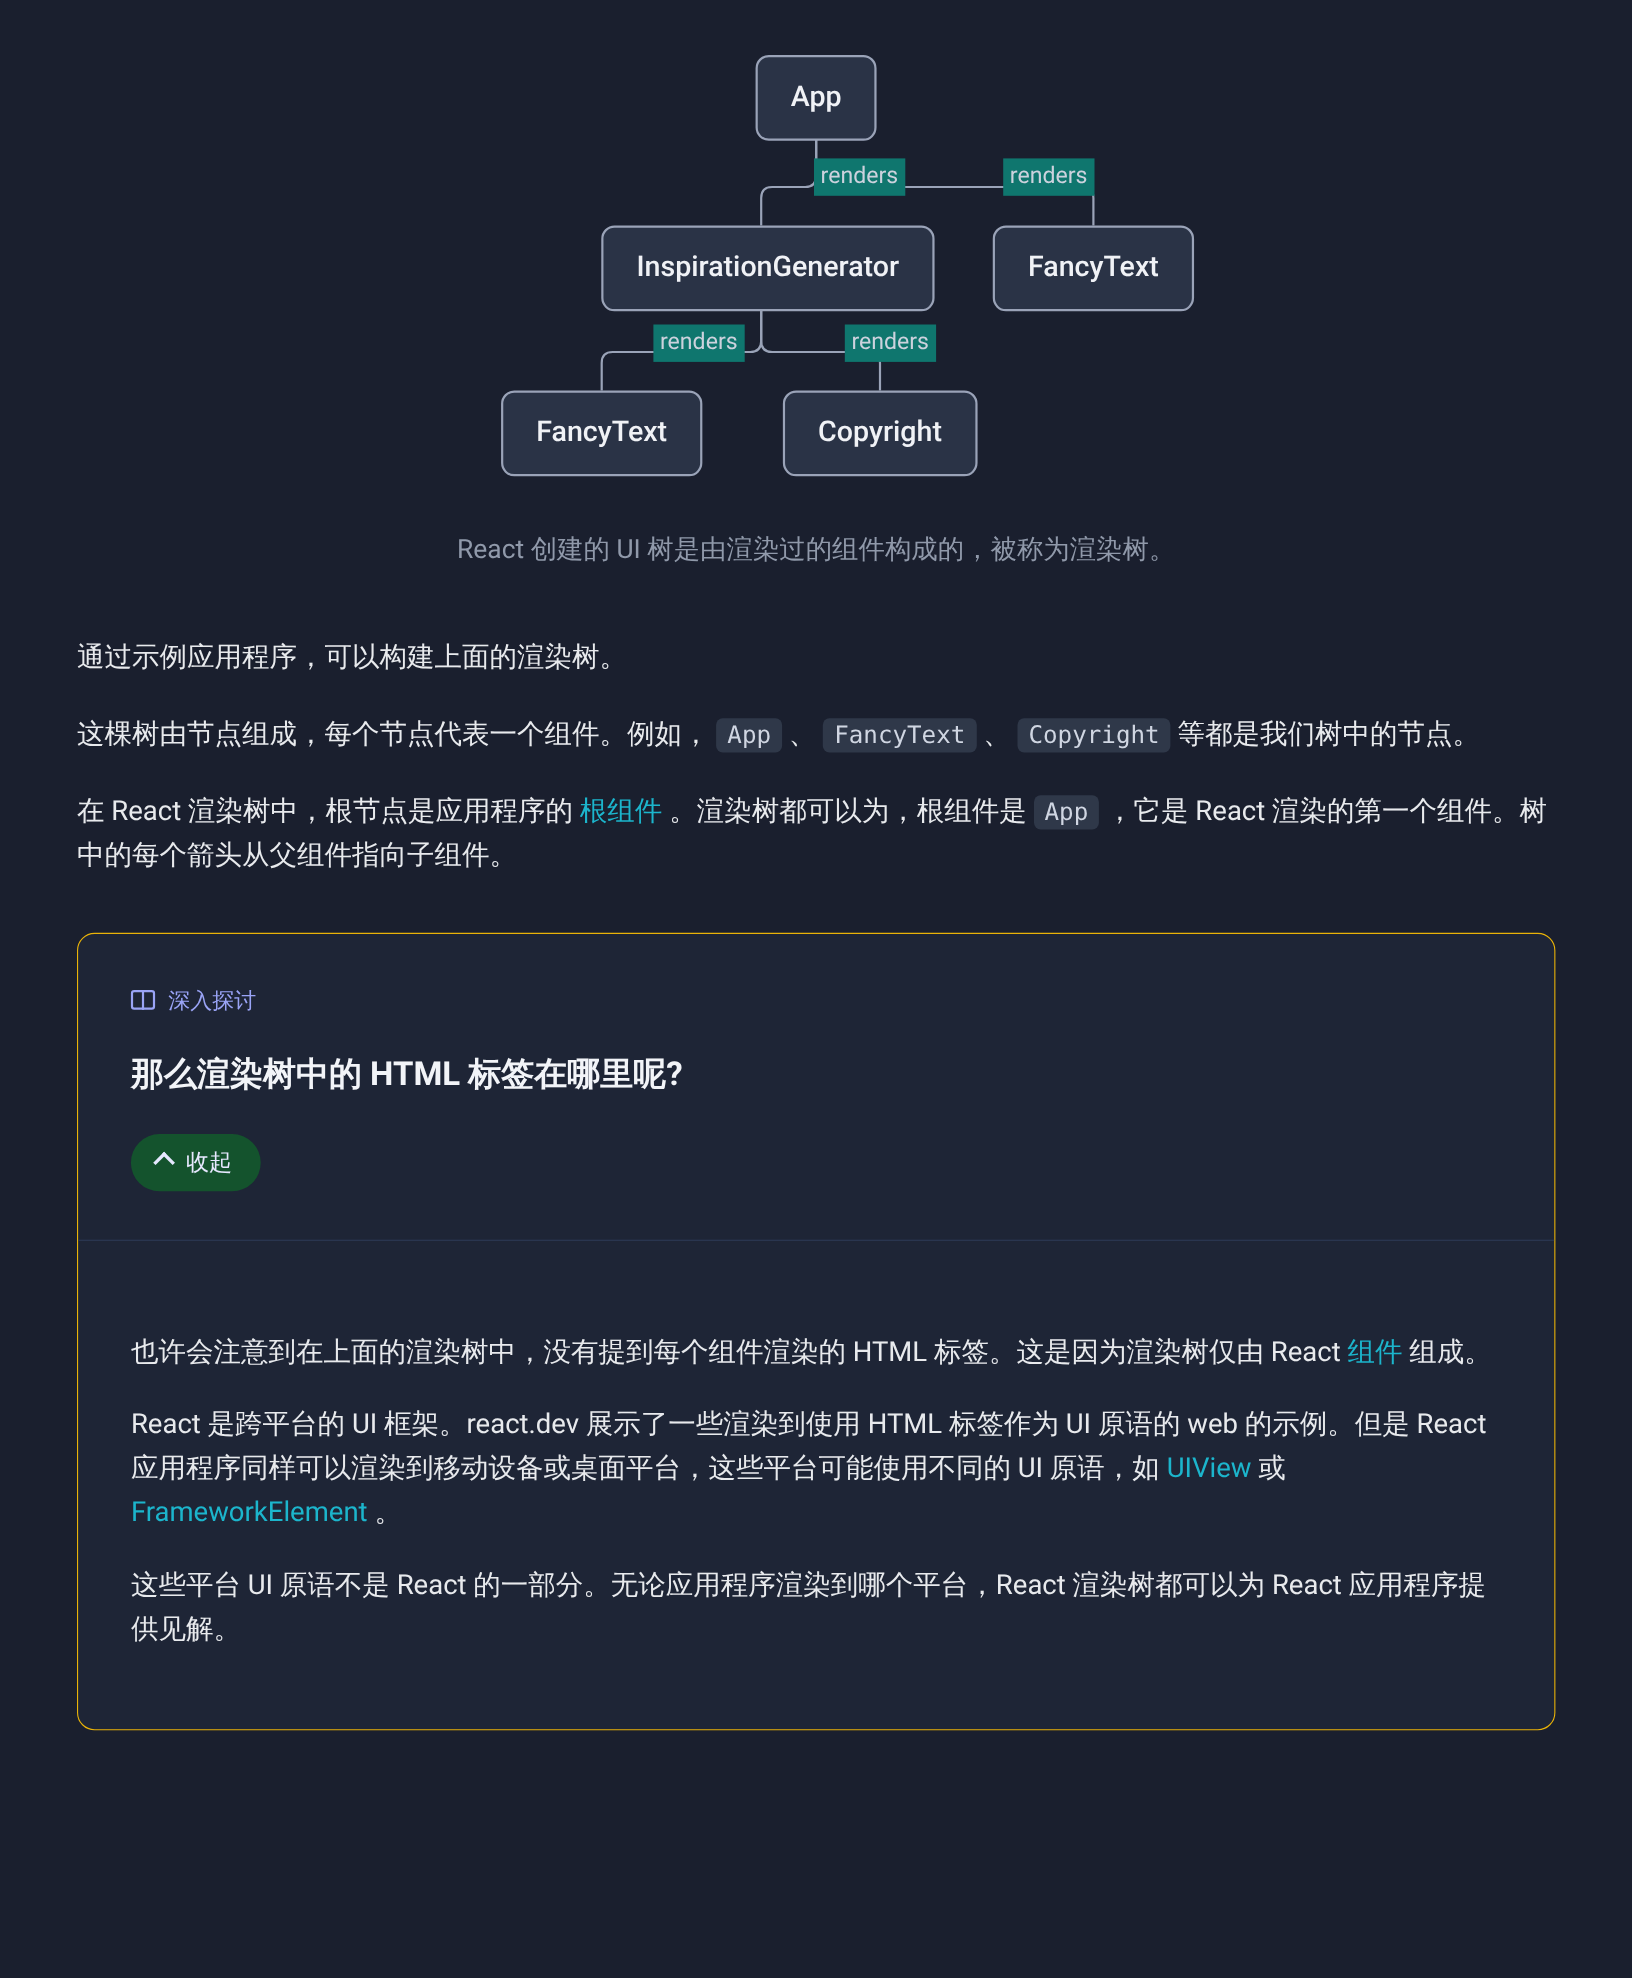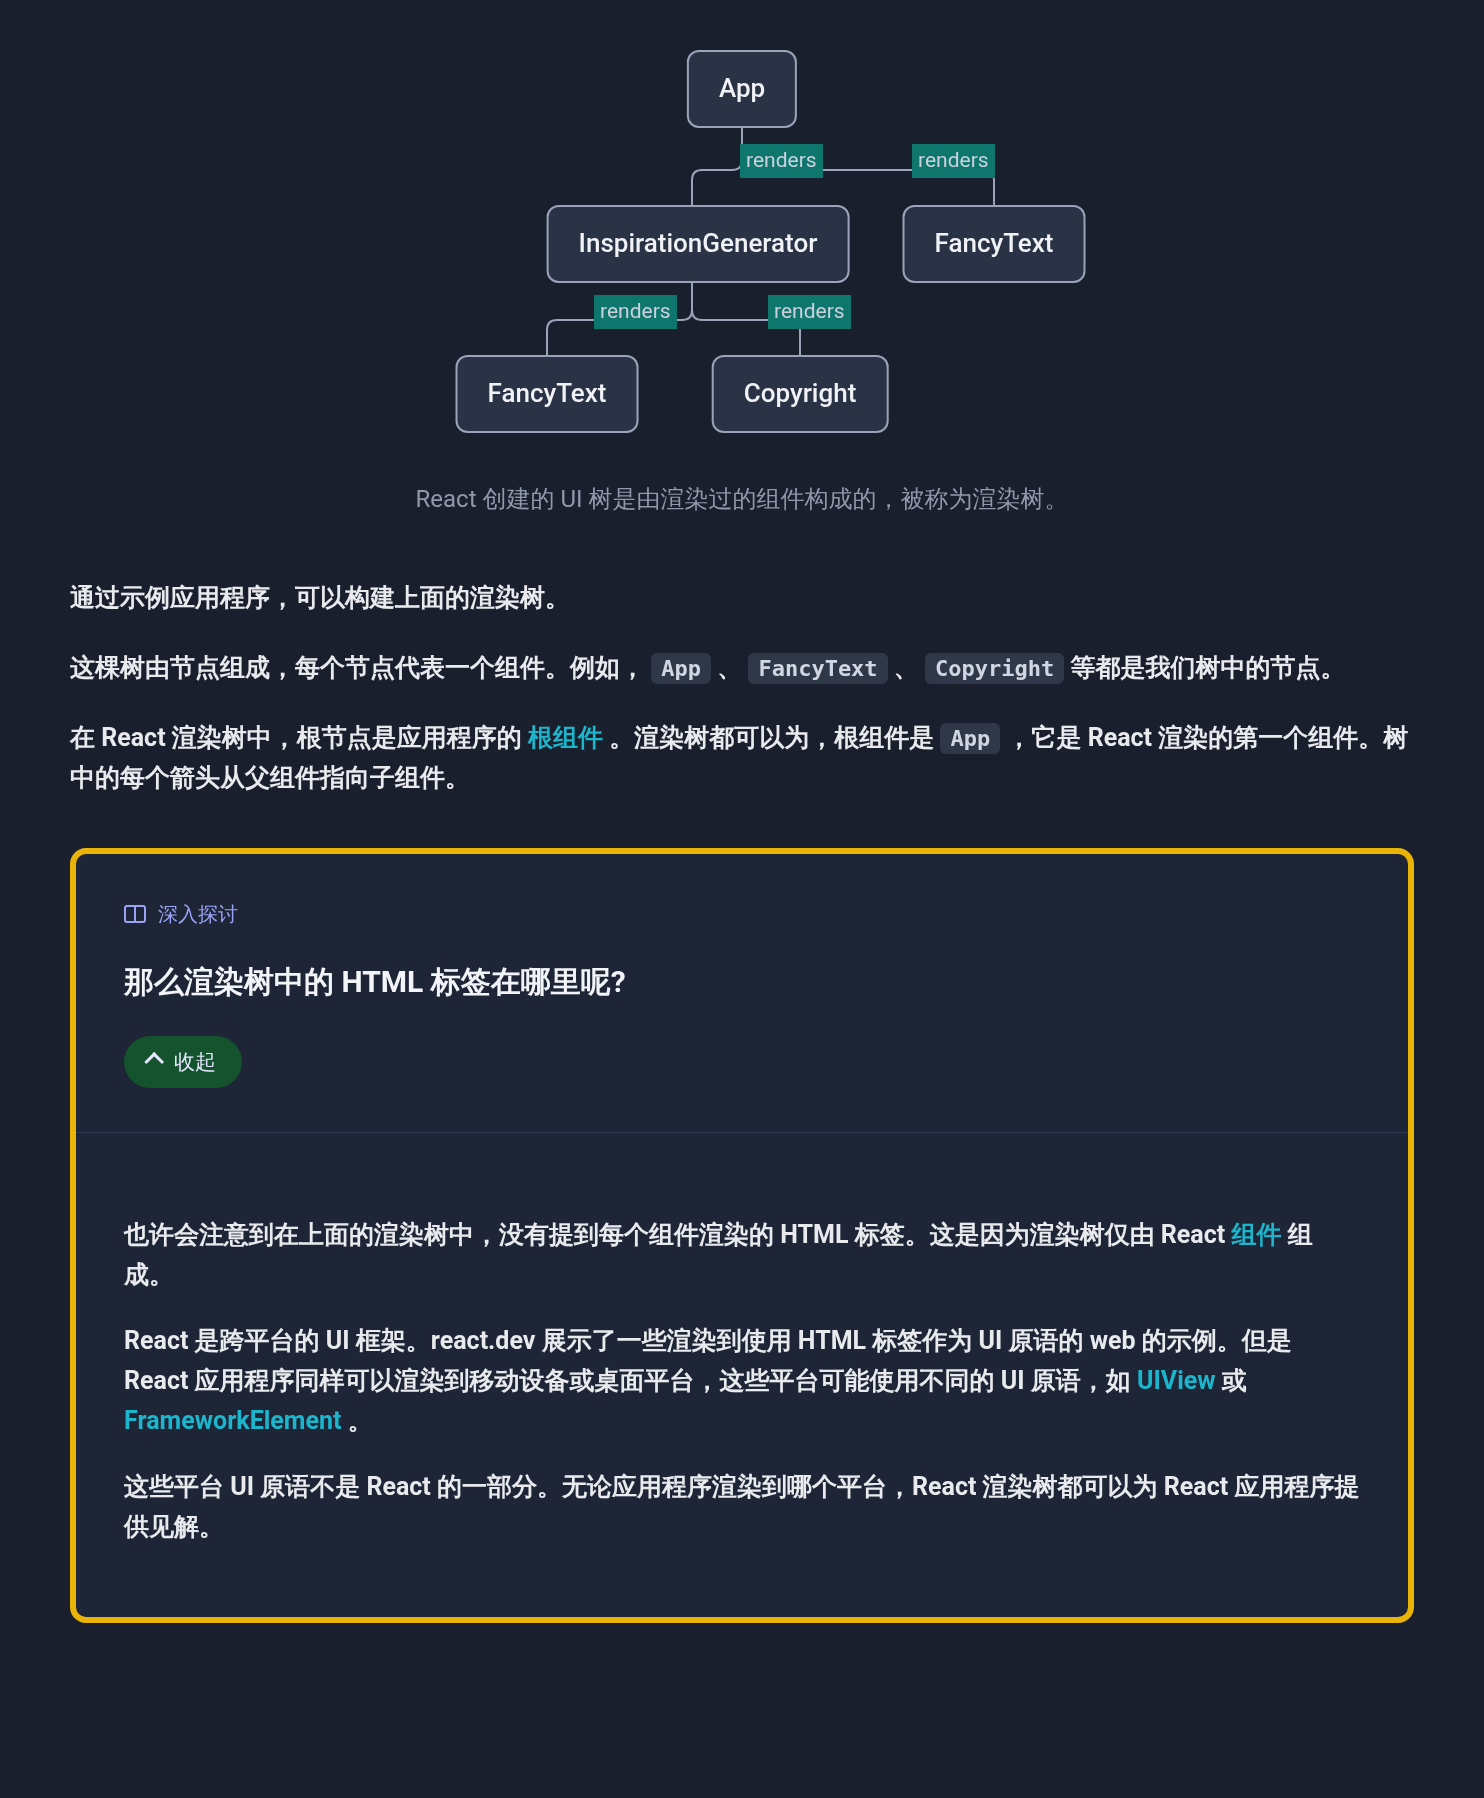--- a/index.html
+++ b/index.html
@@ -61,37 +61,36 @@
     .el4 { left: 406px; top: 245px; }
     .caption {
       color: #9099aa;
       font-size: 24px;
       margin-top: 30px;
       text-align: right;
     }
     .para {
       margin: 30px 0;
       color: #e8eaed;
-      font-weight: bold;
     }
     code.inline {
       background: #2f3849;
       color: #d0d6e2;
       font-family: ui-monospace, Menlo, Consolas, monospace;
       font-size: 22px;
       padding: 3px 10px;
       border-radius: 6px;
     }
     a.link {
       color: #1cb5cc;
       text-decoration: none;
     }
     .panel {
       margin-top: 50px;
-      border: 6px solid #eab308;
+      border: 1px solid #eab308;
       border-radius: 16px;
       background: #1e2536;
       overflow: hidden;
     }
     .panel-head {
       padding: 44px 48px 44px;
     }
     .deep-dive-tag {
       display: flex;
       align-items: center;

